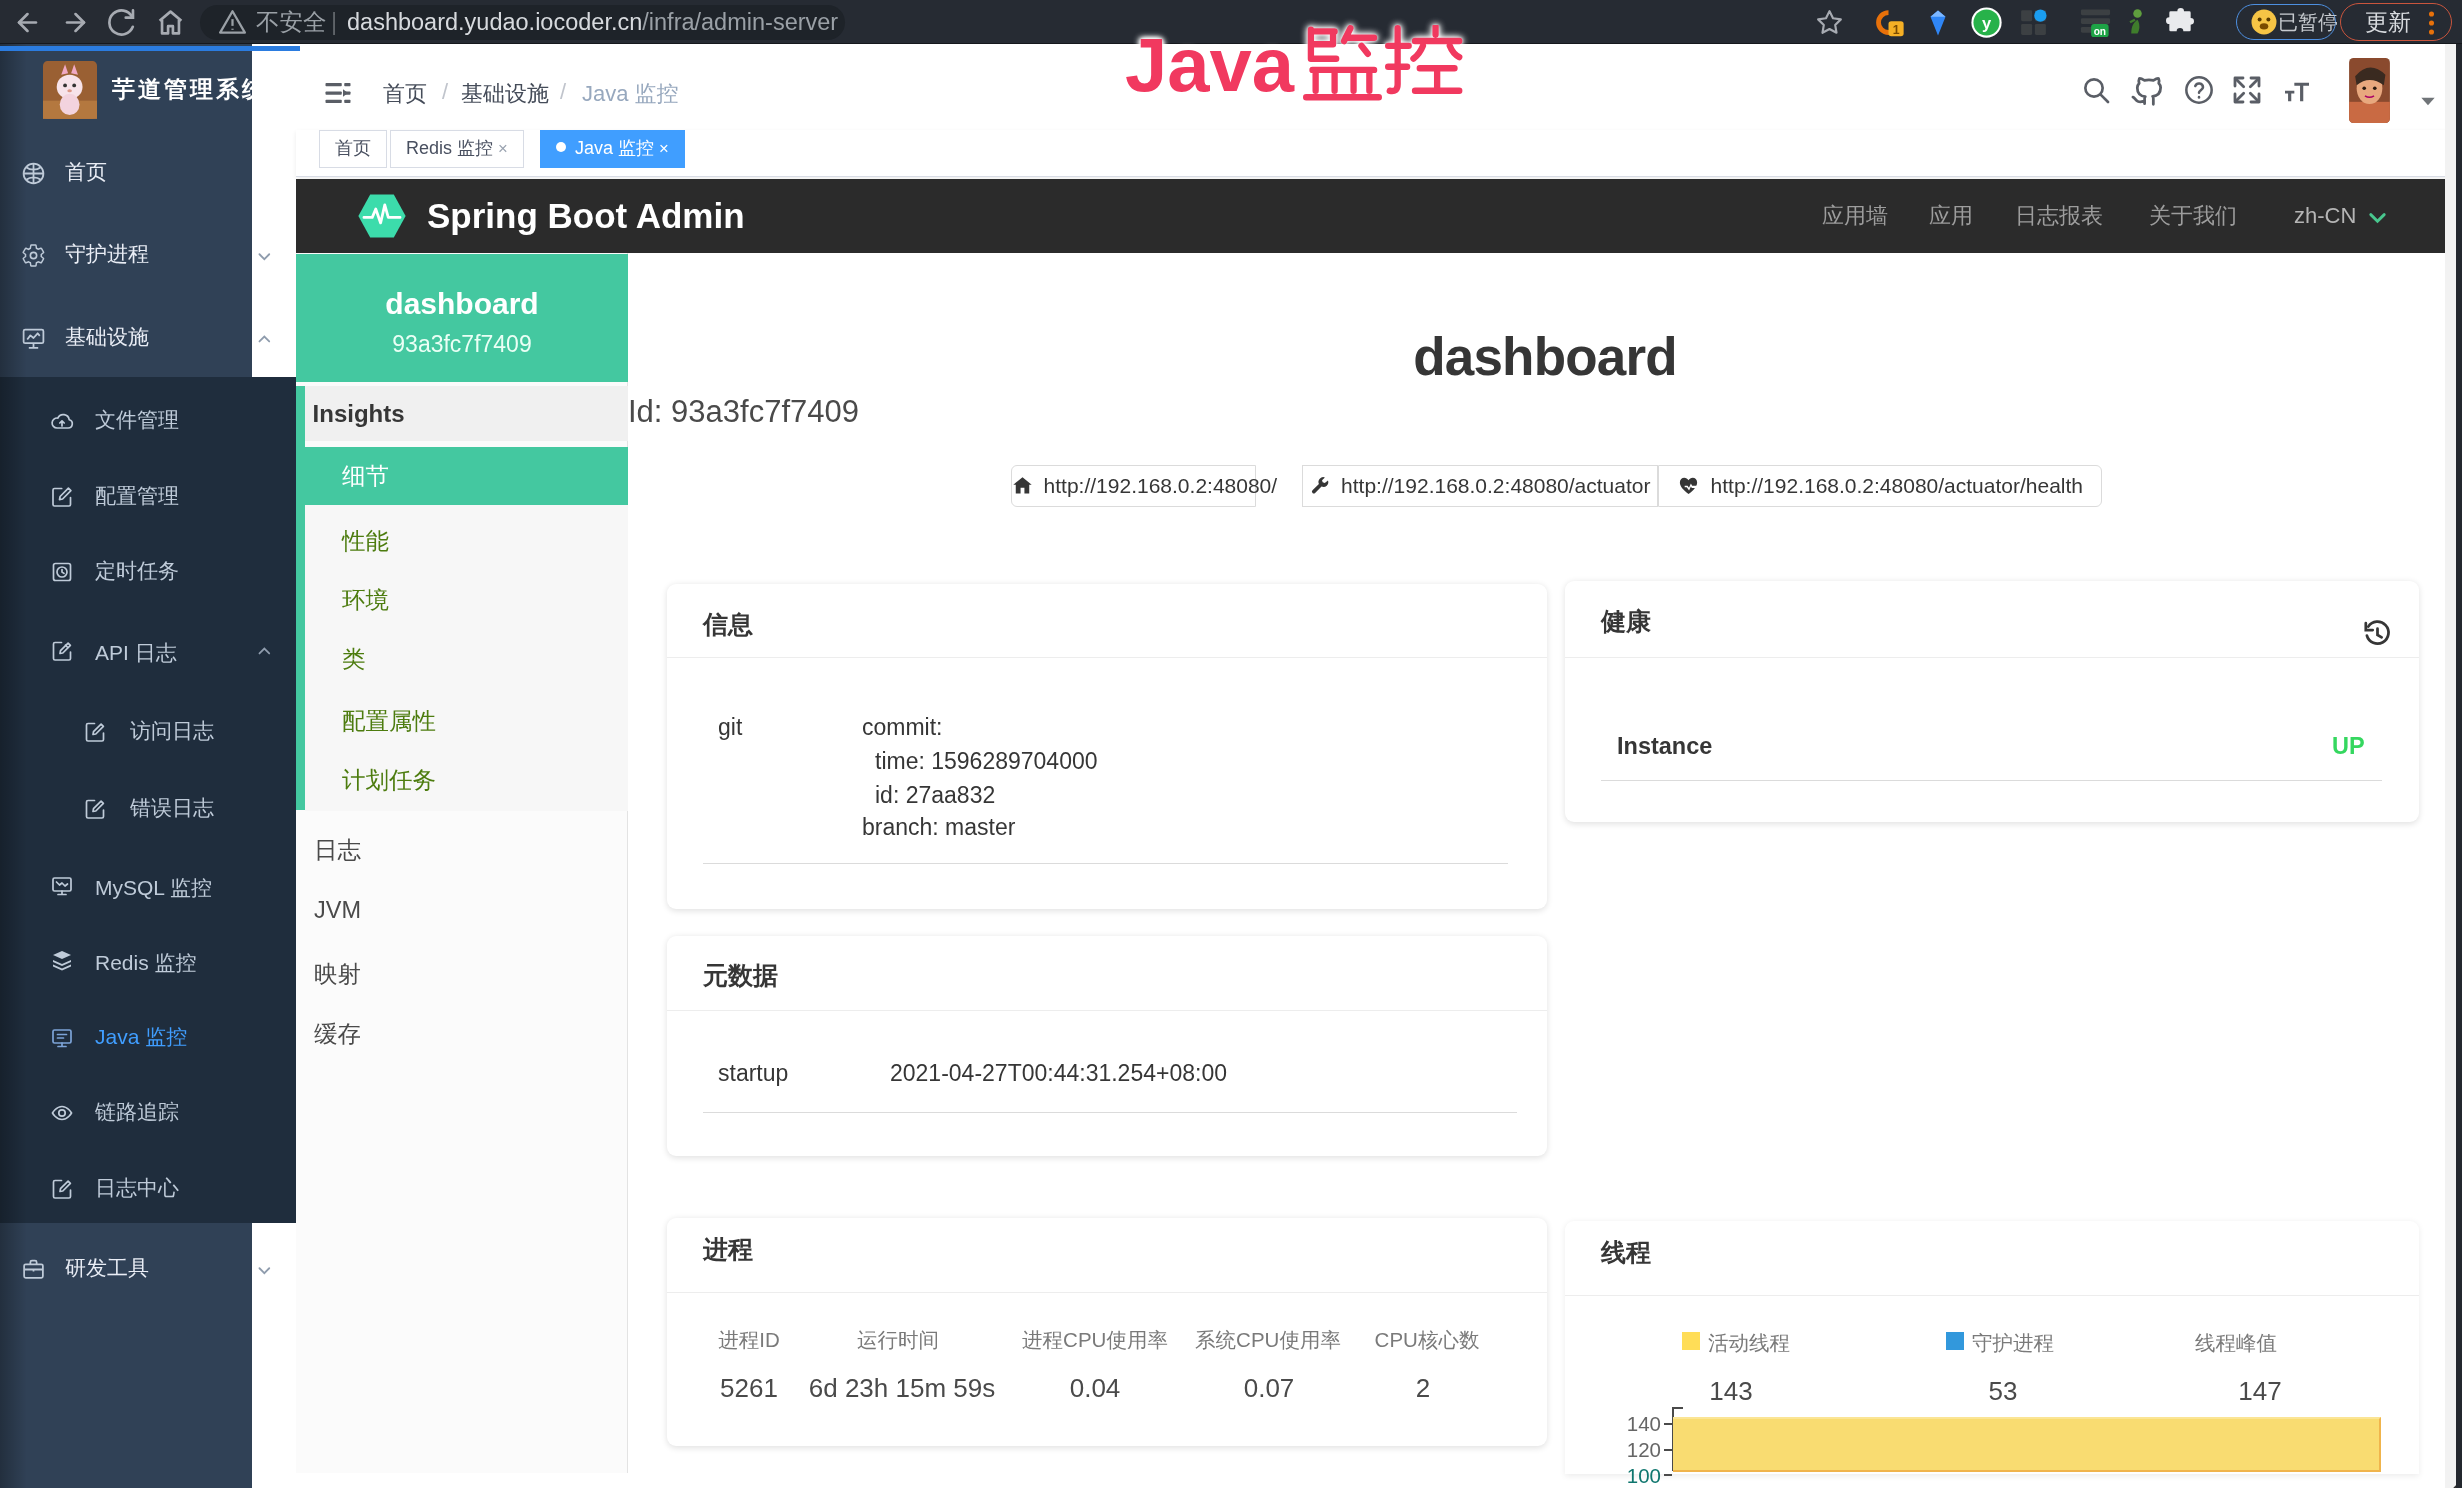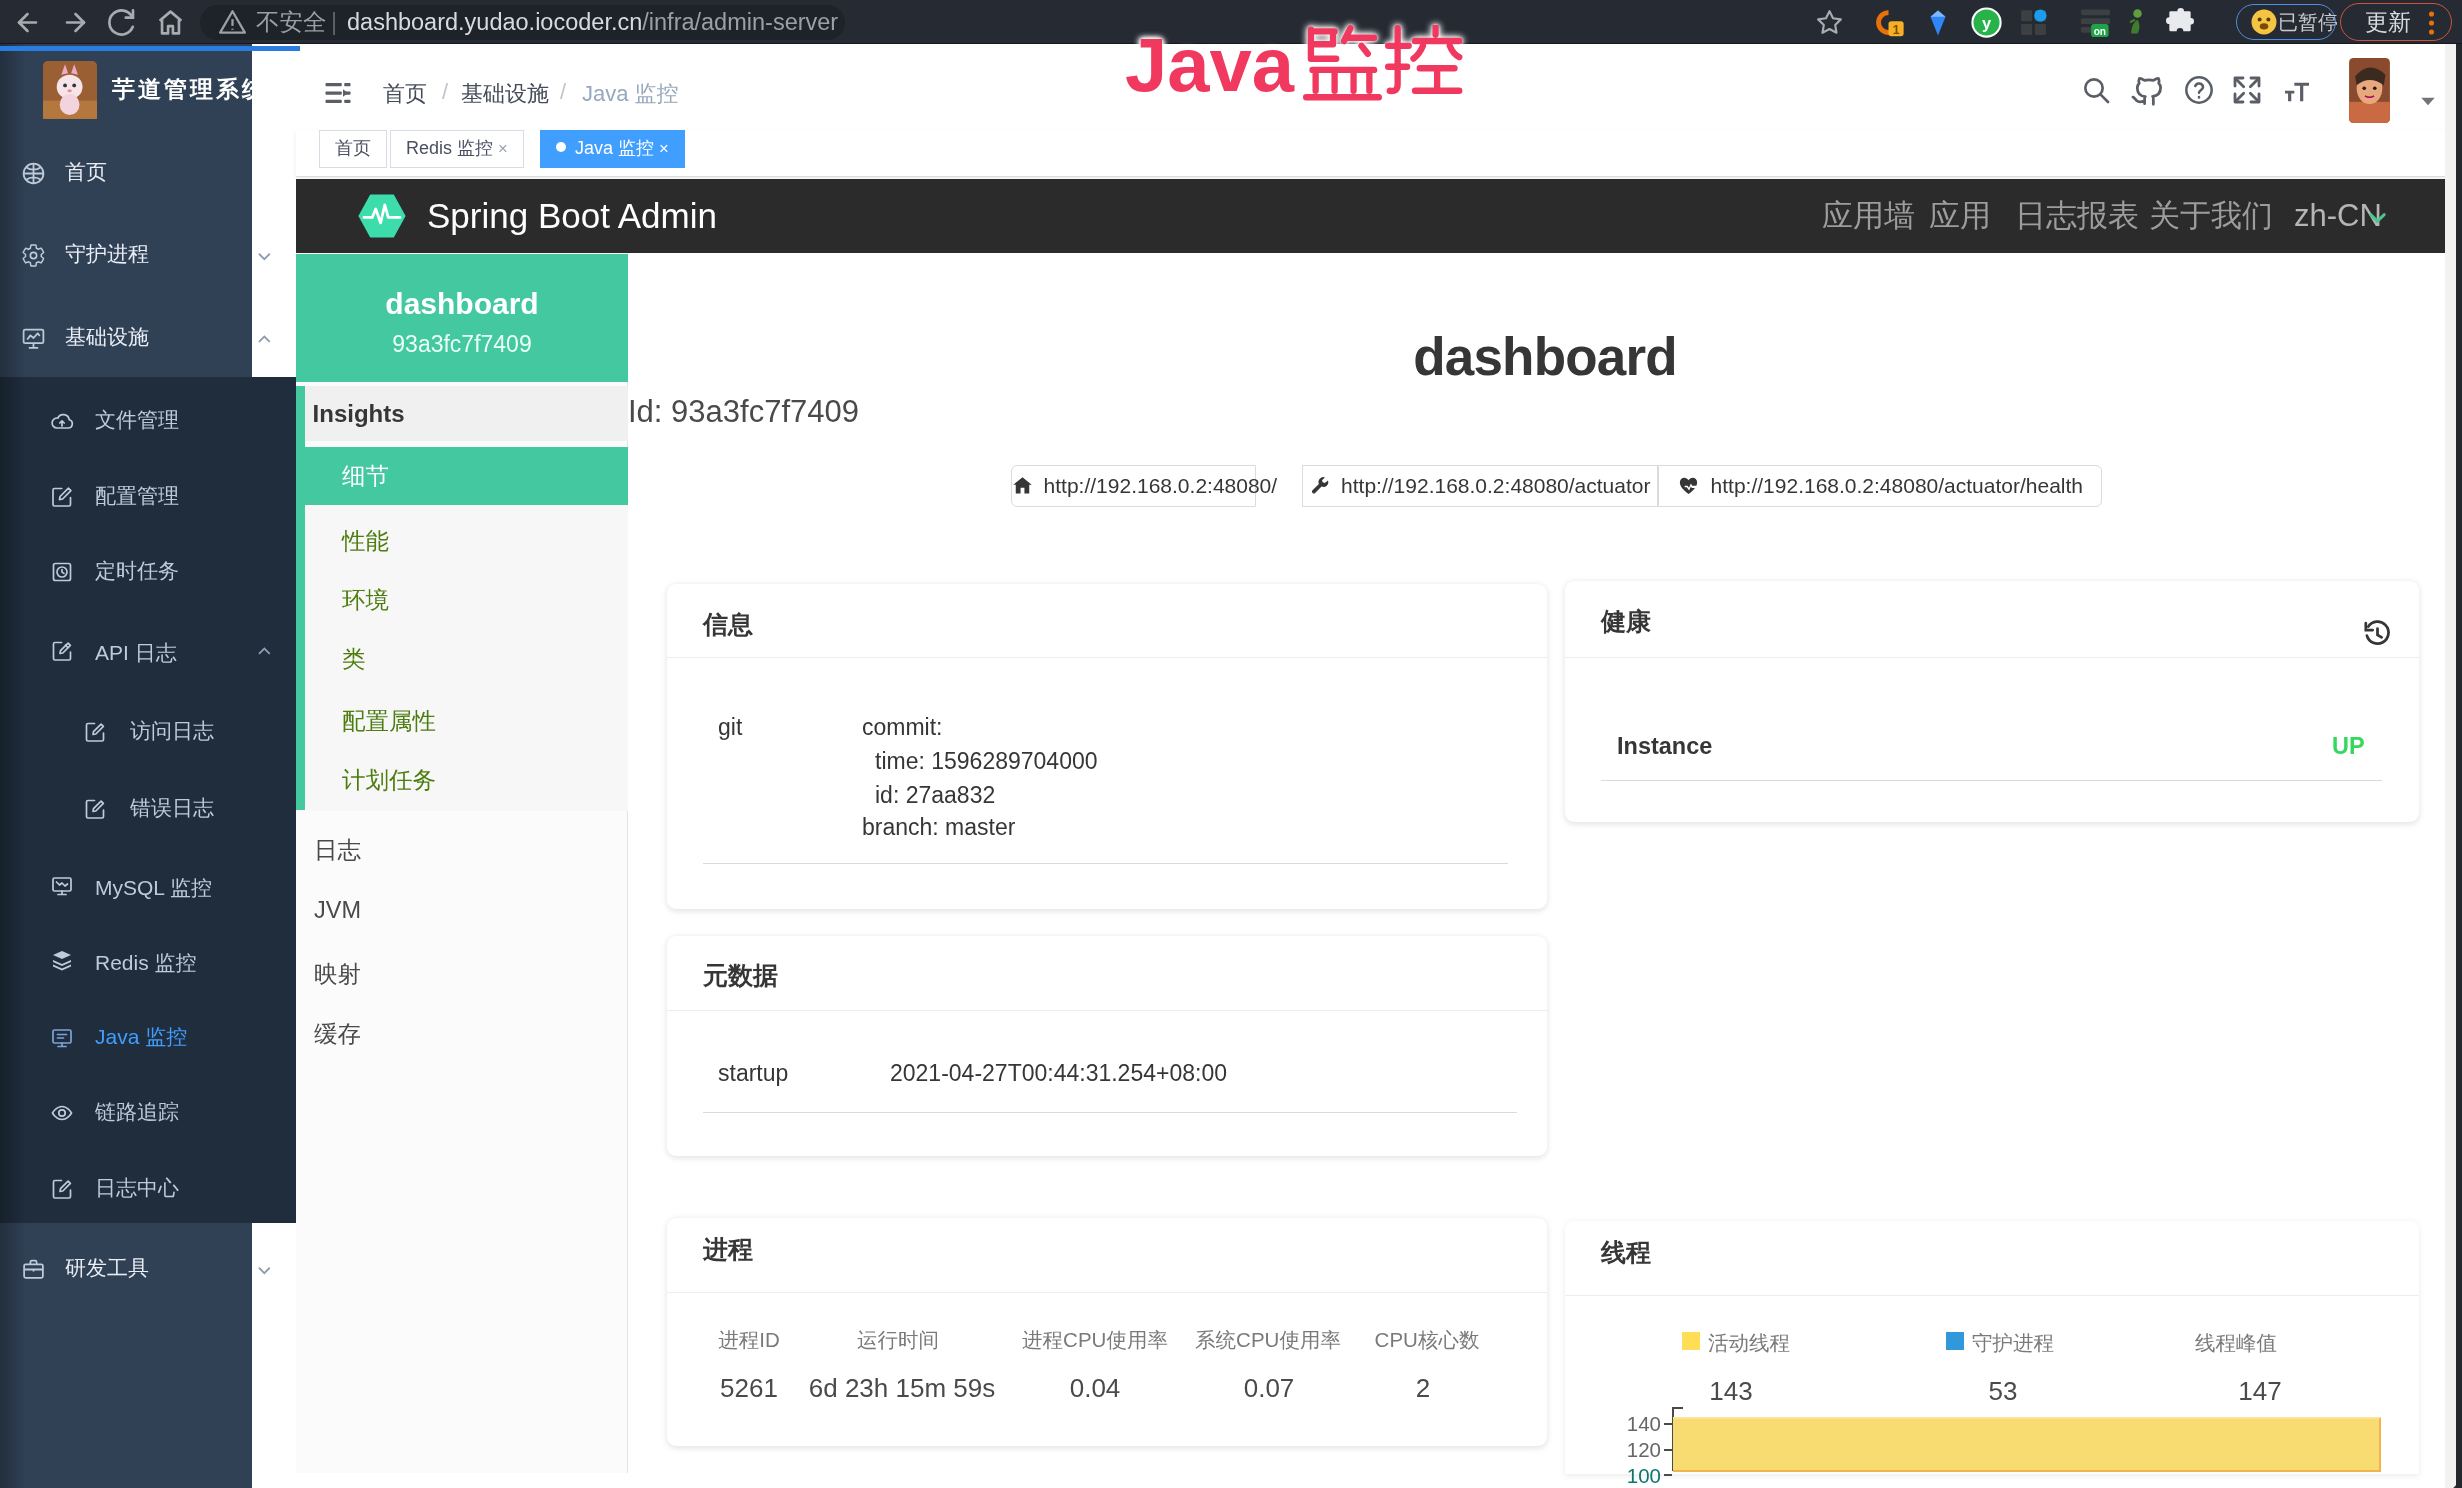--- a/index.html
+++ b/index.html
@@ -18,22 +18,22 @@
 .mi{position:absolute;color:#bfcbd9;font-size:21px;white-space:nowrap}
 .chev{position:absolute;width:16.7px;height:16.7px}
 
 #hdr{left:296px;top:44px;width:2167px;height:87px;background:#fff;border-bottom:0.8px solid #e6e9f0}
 #tabs{left:296px;top:130px;width:2167px;height:47px;background:#fff;border-bottom:1.5px solid #d8dce5;box-shadow:0 1.5px 4.6px rgba(0,0,0,.08)}
 .tab{position:absolute;top:0;height:38px;line-height:35px;border:1.5px solid #d8dce5;background:#fff;color:#495060;font-size:18px;padding:0 15px;white-space:nowrap}
 .tab.active{background:#409eff;border-color:#409eff;color:#fff}
 .bc{position:absolute;font-size:22px;color:#454c59;white-space:nowrap}
 
 #sbanav{left:296px;top:179px;width:2167px;height:74px;background:#2b2b2b}
-#sbanav .brand{position:absolute;left:131px;top:0;height:74px;line-height:74px;color:#fff;font-size:35px;font-weight:normal}
-.sbamenu{position:absolute;top:0;height:74px;line-height:74px;color:#9d9d9d;font-size:31px;white-space:nowrap}
+#sbanav .brand{position:absolute;left:131px;top:0;height:74px;line-height:74px;color:#fff;font-size:35px;font-weight:bold}
+.sbamenu{position:absolute;top:0;height:74px;line-height:74px;color:#9d9d9d;font-size:22px;white-space:nowrap}
 
 #sbaside{left:296px;top:253px;width:332px;height:1220px;background:#fbfbfb;border-right:1.5px solid #e3e3e3}
 #sbaside .ghead{position:absolute;left:0;top:0.8px;width:332px;height:128px;background:#44c8a0;color:#fff;text-align:center}
 #sbaside .insights{position:absolute;left:9px;top:133px;width:323px;height:55px;background:#f0f0f0;color:#363636;font-weight:bold;font-size:24px;line-height:55px;padding-left:7.6px}
 #sbaside .active-item{position:absolute;left:0;top:194px;width:332px;height:58px;background:#44c8a0;color:#fff;font-size:23.5px;line-height:58px;padding-left:46px}#sbaside .gstrip{position:absolute;left:0;top:133px;width:9px;height:424px;background:#44c8a0}
 #sbaside .subblk{position:absolute;left:9px;top:252px;width:323px;height:306px;background:#f7f7f7}
 .sbi{position:absolute;font-size:23.5px;color:#4d7c0f;white-space:nowrap}
 
 #main{left:628px;top:253px;width:1834px;height:1235px;background:#fff}
 .card{position:absolute;background:#fff;border-radius:9px;box-shadow:0 1.5px 6px rgba(10,10,10,.12)}

